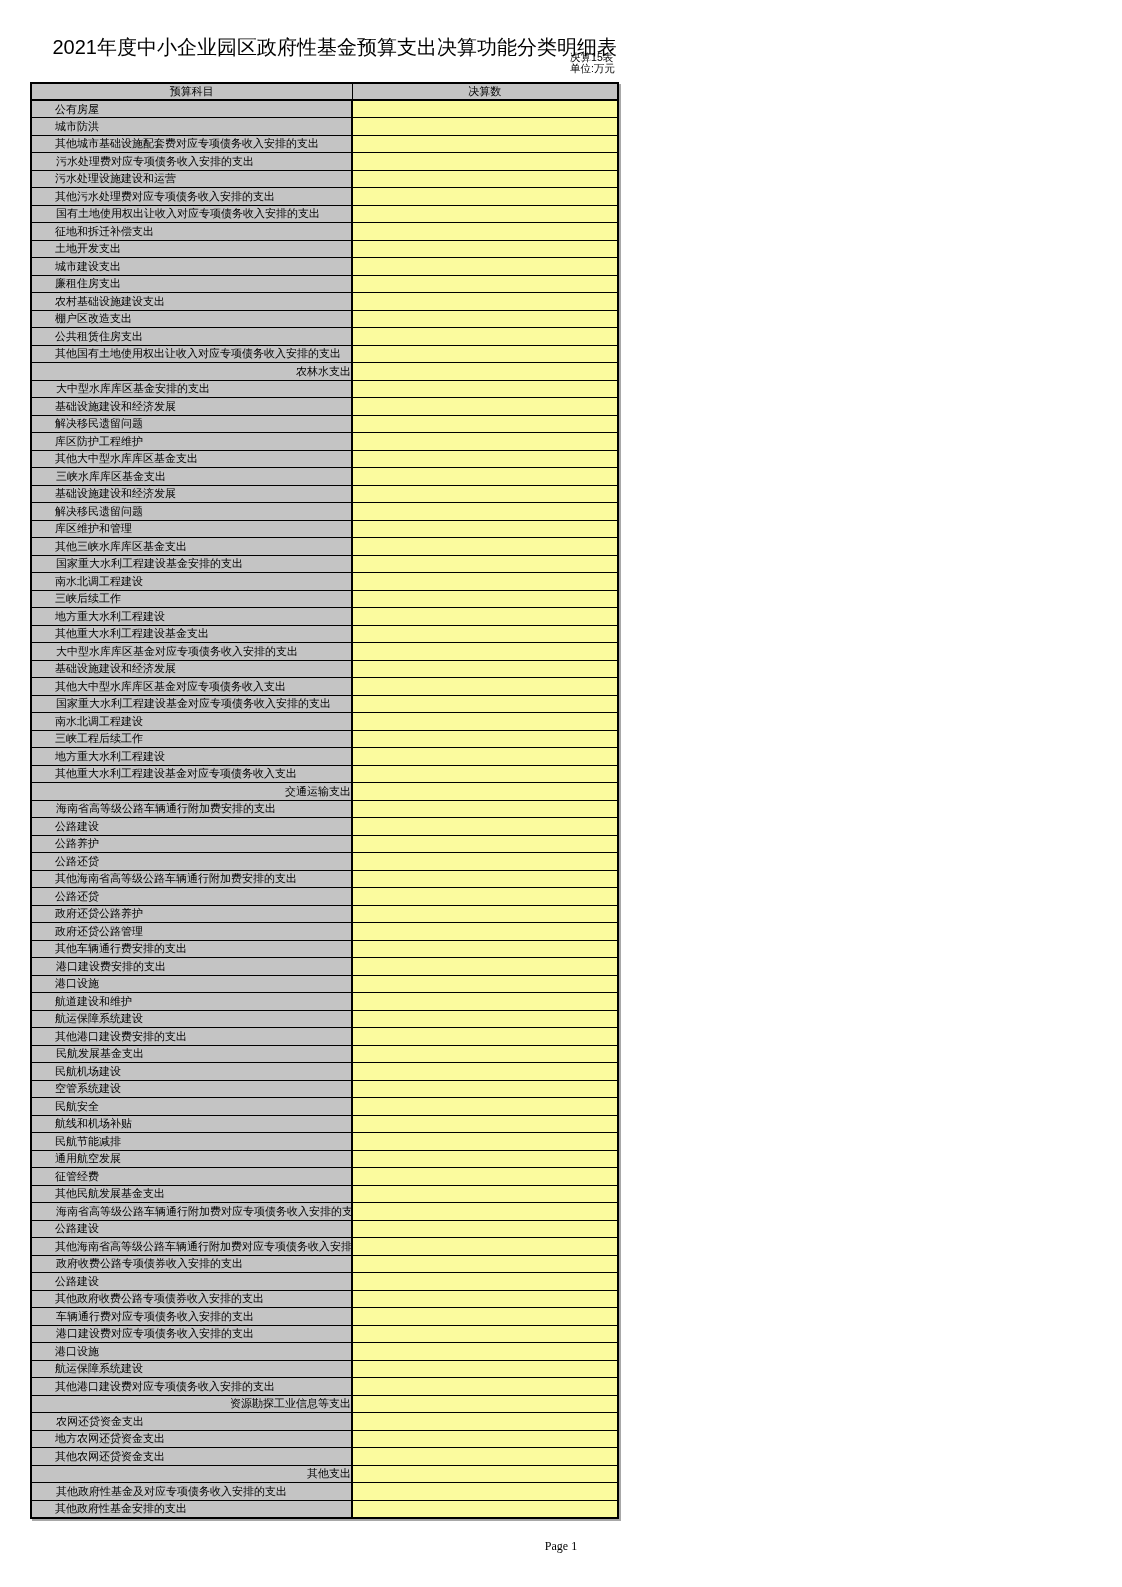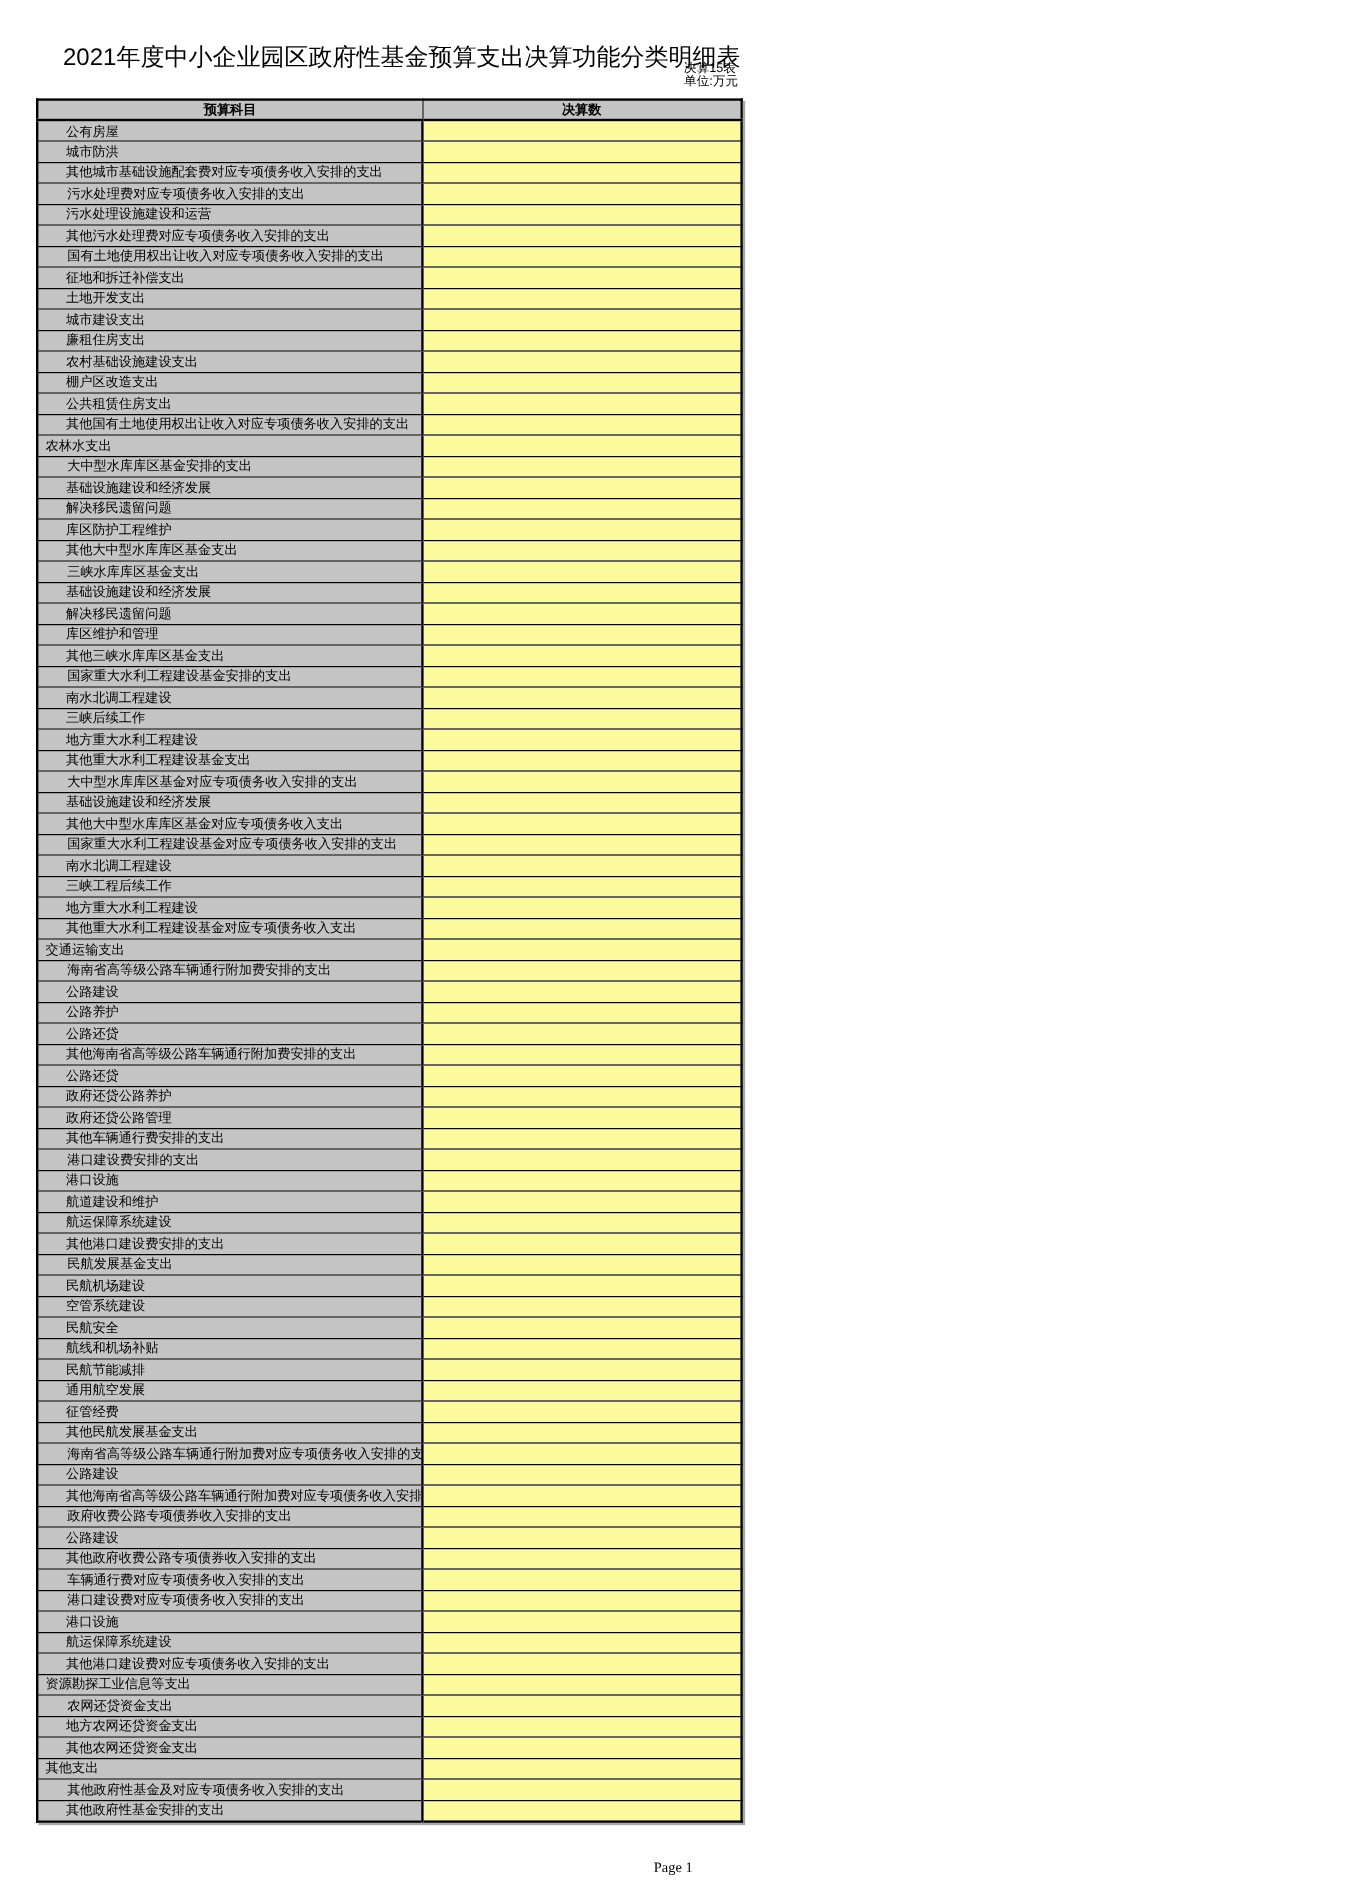--- a/index.html
+++ b/index.html
@@ -20,41 +20,40 @@
     position:absolute; top:82px; left:0; width:587px;
     border-collapse:collapse; table-layout:fixed;
     border:2px solid #000;
     box-shadow:2px 2px 0 #a8a8a8;
   }
   col.c1 { width:321px; }
   col.c2 { width:266px; }
   th, td { border:1px solid #000; overflow:hidden; white-space:nowrap; padding:0; }
   thead th {
     height:13px; background:var(--header-bg, #c4c4c4);
-    font-size:11px; font-weight:bold; text-align:center;
+    font-size:11px; font-weight:normal; text-align:center;
     border-bottom:2px solid #000;
   }
   tbody tr { height:17.5px; }
   td.subject {
     background:var(--label-bg, #c4c4c4);
     font-size:11px; text-align:left; vertical-align:middle;
   }
   td.value {
     background:var(--value-bg, #fbfb9e);
     border-left:2px solid #000;
     font-size:11px; text-align:right; vertical-align:middle;
   }
-  td.ind0 { padding-left:6px; }
+  td.ind0 { padding-left:18px;text-align:right; }
   td.ind1 { padding-left:24px; }
   td.ind2 { padding-left:23px; }
   .footer {
     position:absolute; top:1539px; left:0; width:1122px;
     text-align:center; font-size:12px;
     font-family:"Liberation Serif", serif;
-    margin-top:10px;
   }
 </style>
 </head>
 <body>
 
 <div class="sheet">
   <div class="title">2021年度中小企业园区政府性基金预算支出决算功能分类明细表</div>
   <div class="meta">
     <div>决算15表</div>
     <div>单位:万元</div>

